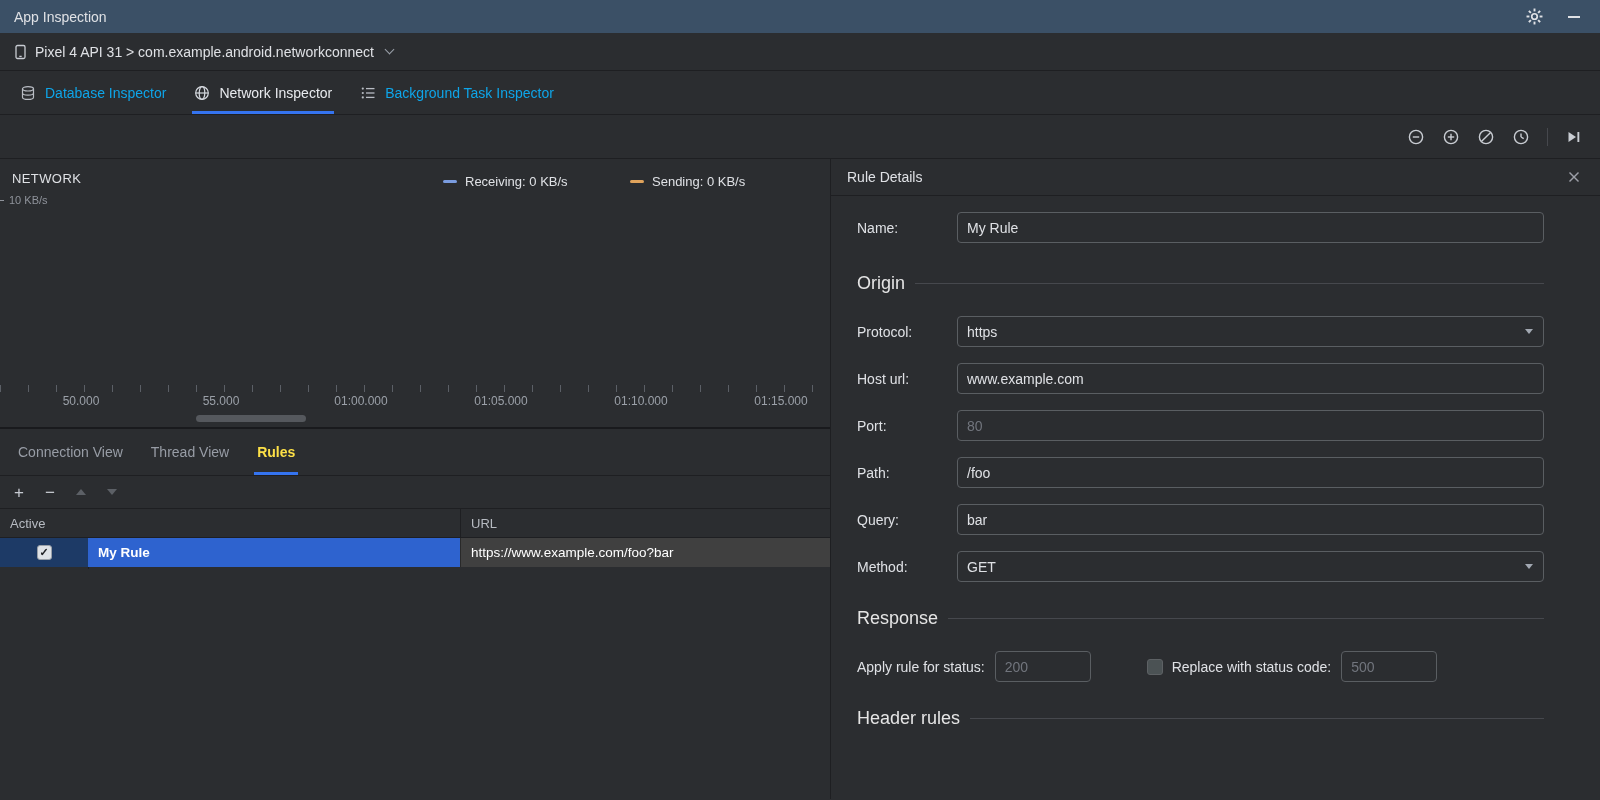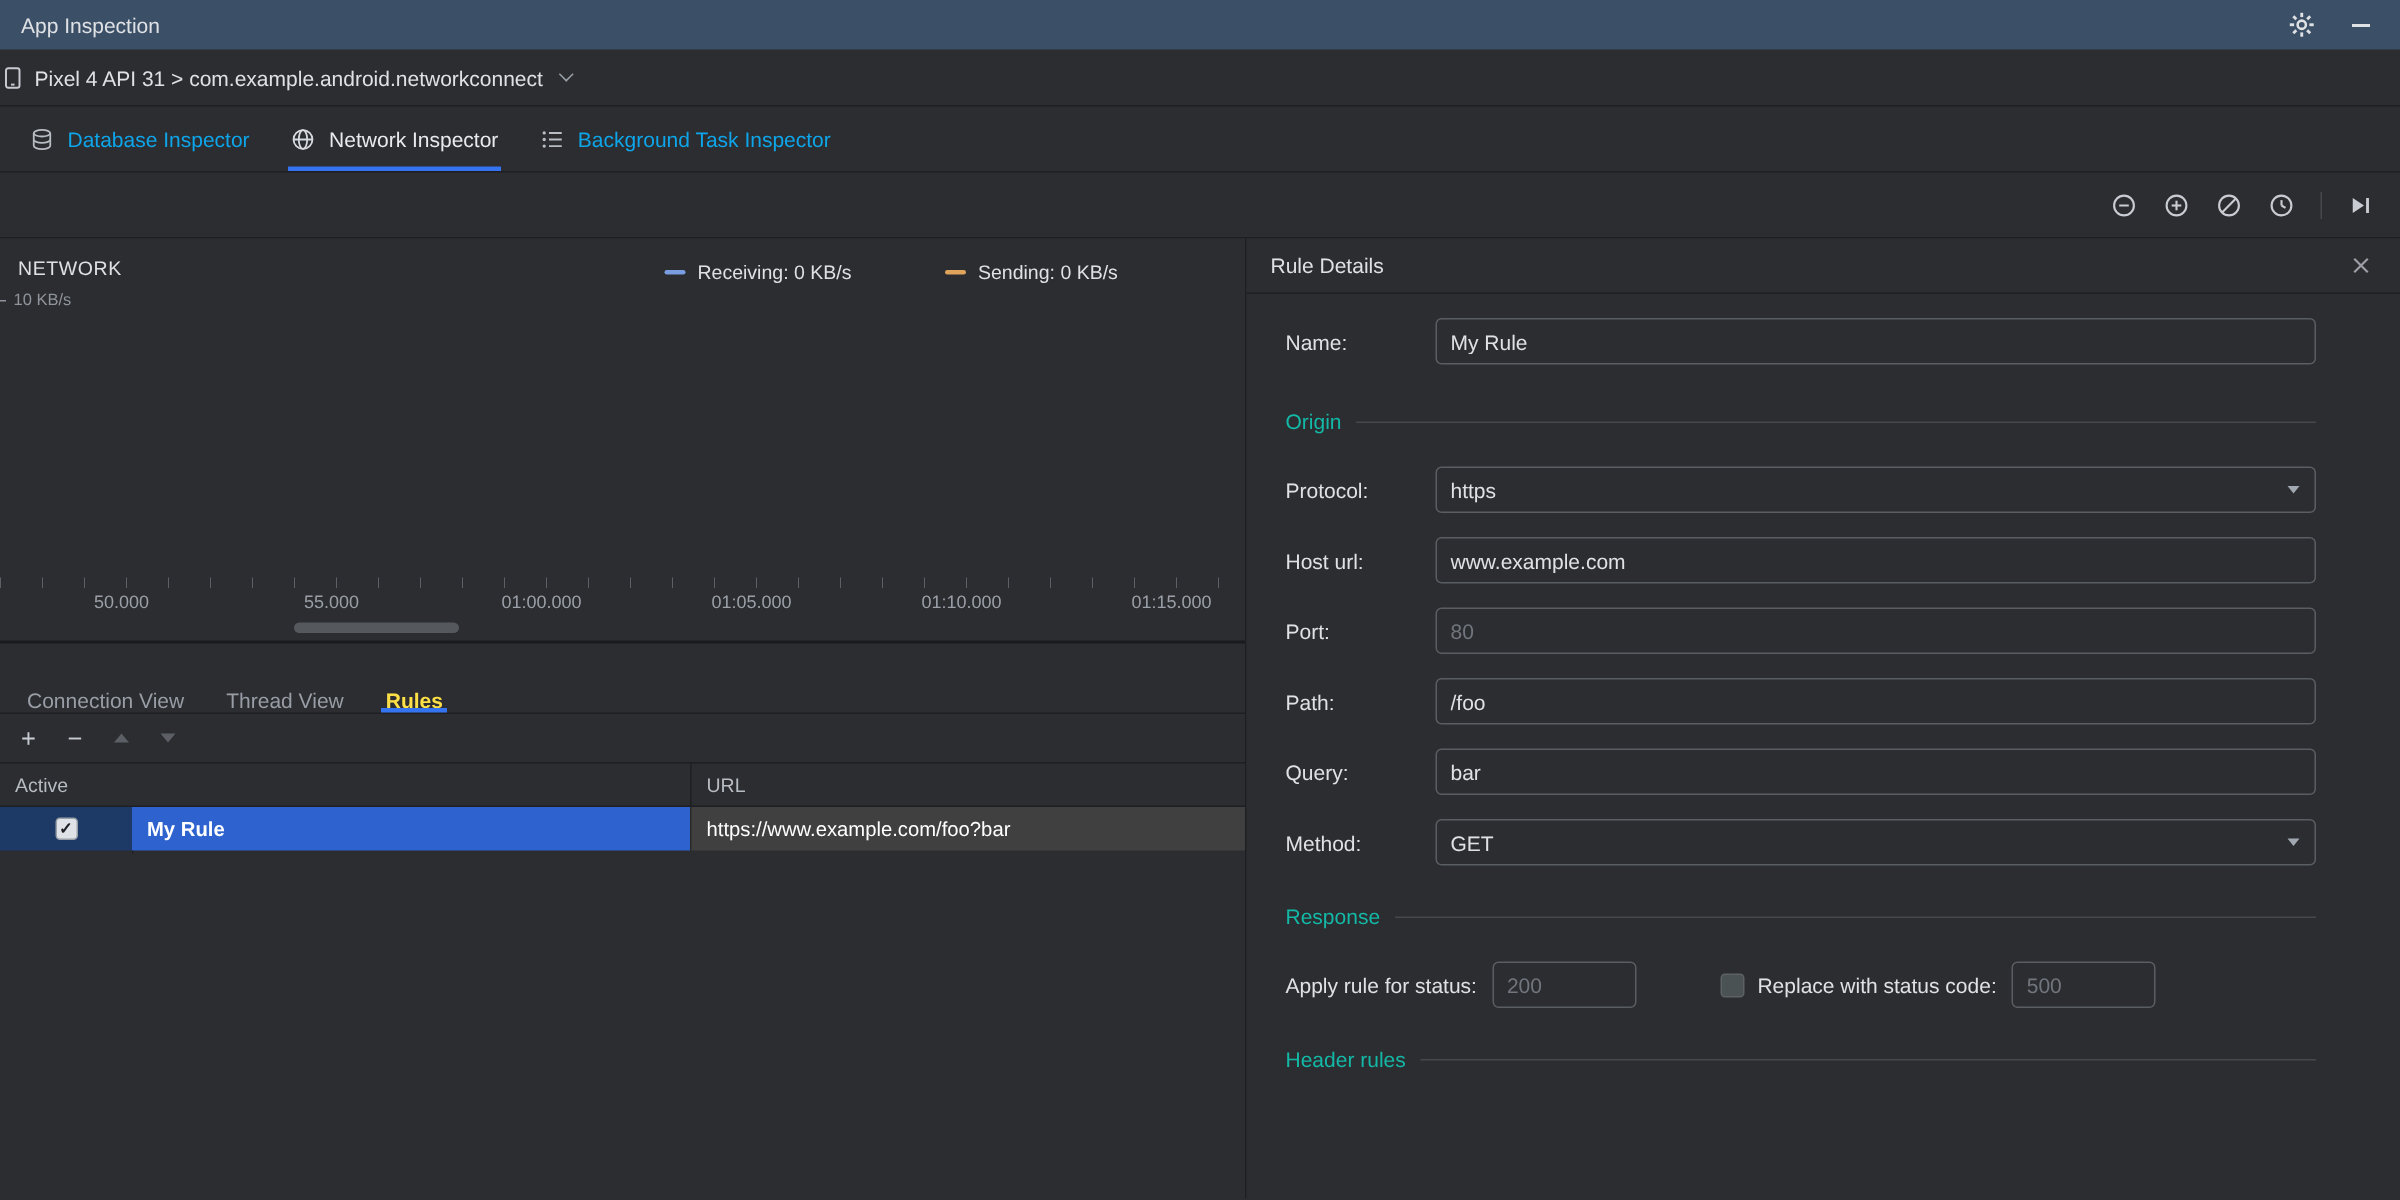--- a/index.html
+++ b/index.html
@@ -10,21 +10,21 @@
   }
   svg { display:block; }
 
   
   .titlebar { height:33px; background:#3b5066; display:flex; align-items:center; padding:0 14px; }
   .titlebar-title { font-size:14px; }
   .titlebar-actions { margin-left:auto; display:flex; align-items:center; gap:16px; }
   .minimize-glyph { width:12px; height:2px; background:#dfe1e5; }
 
   
-  .devicebar { height:38px; border-bottom:1px solid #1e1f22; display:flex; align-items:center; padding:0 0; gap:7px; }
+  .devicebar { height:38px; border-bottom:1px solid #1e1f22; display:flex; align-items:center; padding:0 12px; gap:7px; }
   .chev { width:7px; height:7px; border-right:1.6px solid #9aa0a8; border-bottom:1.6px solid #9aa0a8; transform:rotate(45deg); margin-left:5px; margin-top:-5px; }
 
   
   .insp-tabs { height:44px; display:flex; align-items:stretch; padding:0 6px; border-bottom:1px solid #1e1f22; }
   .insp-tab { display:flex; align-items:center; gap:9px; padding:0 14px; color:#0ea5e9; position:relative; }
   .insp-tab.active { color:#e8eaee; }
   .insp-tab.active::after { content:""; position:absolute; left:12px; right:12px; bottom:0; height:3px; background:#3574f0; }
 
   
   .main-toolbar { height:44px; border-bottom:1px solid #1e1f22; display:flex; align-items:center; justify-content:flex-end; padding:0 14px; gap:11px; }
@@ -45,21 +45,21 @@
   .legend-recv { left:443px; } .legend-send { left:630px; }
   .dash { width:14px; height:3px; border-radius:2px; }
   .dash-recv { background:#7a9ce0; } .dash-send { background:#e0a35c; }
   .axis-ticks { position:absolute; left:0; right:0; top:226px; height:7px;
     background:repeating-linear-gradient(to right, #5b5f66 0 1px, transparent 1px 28px); }
   .axis-labels span { position:absolute; top:235px; transform:translateX(-50%); font-size:12px; color:#9ba0a8; white-space:nowrap; }
   .h-scroll { position:absolute; left:196px; top:256px; width:110px; height:7px; border-radius:4px; background:#55585d; }
 
   
   .view-tabs { height:47px; display:flex; align-items:stretch; padding:0 4px; border-bottom:1px solid #1e1f22; flex:none; }
-  .view-tab { padding:0 14px; display:flex; align-items:flex-end; color:#989da6; position:relative; }
+  .view-tab { padding:0 14px; display:flex; align-items:center; color:#989da6; position:relative; }
   .view-tab.active { color:#fde047;font-weight:bold; }
   .view-tab.active::after { content:""; position:absolute; left:11px; right:11px; bottom:0; height:3px; background:#3574f0; }
 
   
   .rules-toolbar { height:33px; display:flex; align-items:center; gap:21px; padding:0 14px; border-bottom:1px solid #1e1f22; flex:none; }
   .tool-glyph { font-size:17px; color:#c7cbd2; line-height:1; }
   .tri-up { width:0; height:0; border-left:5px solid transparent; border-right:5px solid transparent; border-bottom:6px solid #5c6066; }
   .tri-down { width:0; height:0; border-left:5px solid transparent; border-right:5px solid transparent; border-top:6px solid #5c6066; }
 
   
@@ -83,21 +83,21 @@
   .form-row.name-row { margin-bottom:30px; }
   .form-label { width:100px; flex:none; font-size:14px; }
   .tf { flex:1; height:31px; background:#2b2d30; border:1px solid #5a5e62; border-radius:4px;
     color:#dfe1e5; font-size:14px; padding:0 9px; font-family:"Liberation Sans", sans-serif; outline:none; }
   .tf::placeholder { color:#71757d; }
   .dropdown { flex:1; height:31px; border:1px solid #5a5e62; border-radius:4px; display:flex; align-items:center;
     padding:0 9px; position:relative; font-size:14px; }
   .dd-arrow { position:absolute; right:10px; width:0; height:0;
     border-left:4.5px solid transparent; border-right:4.5px solid transparent; border-top:5.5px solid #a2a8b2; }
   .section-row { display:flex; align-items:center; margin:26px 0 22px 0; }
-  .section-label { font-size:14px; color:#14b8a6; }
+  .section-label { font-size:18px; color:#e5e5e5; }
   .section-line { flex:1; height:1px; background:#46484d; margin-left:10px; }
   .status-row { display:flex; align-items:center; margin-bottom:16px; }
   .tf-small { width:96px; flex:none; margin-left:10px; }
   .hgap { width:56px; flex:none; }
   .cb-unchecked { width:16px; height:16px; background:#4b5254; border:1px solid #5d6164; border-radius:3px; flex:none; }
   .cb-label { margin-left:9px; margin-right:0; }
 </style>
 </head>
 <body>
 

